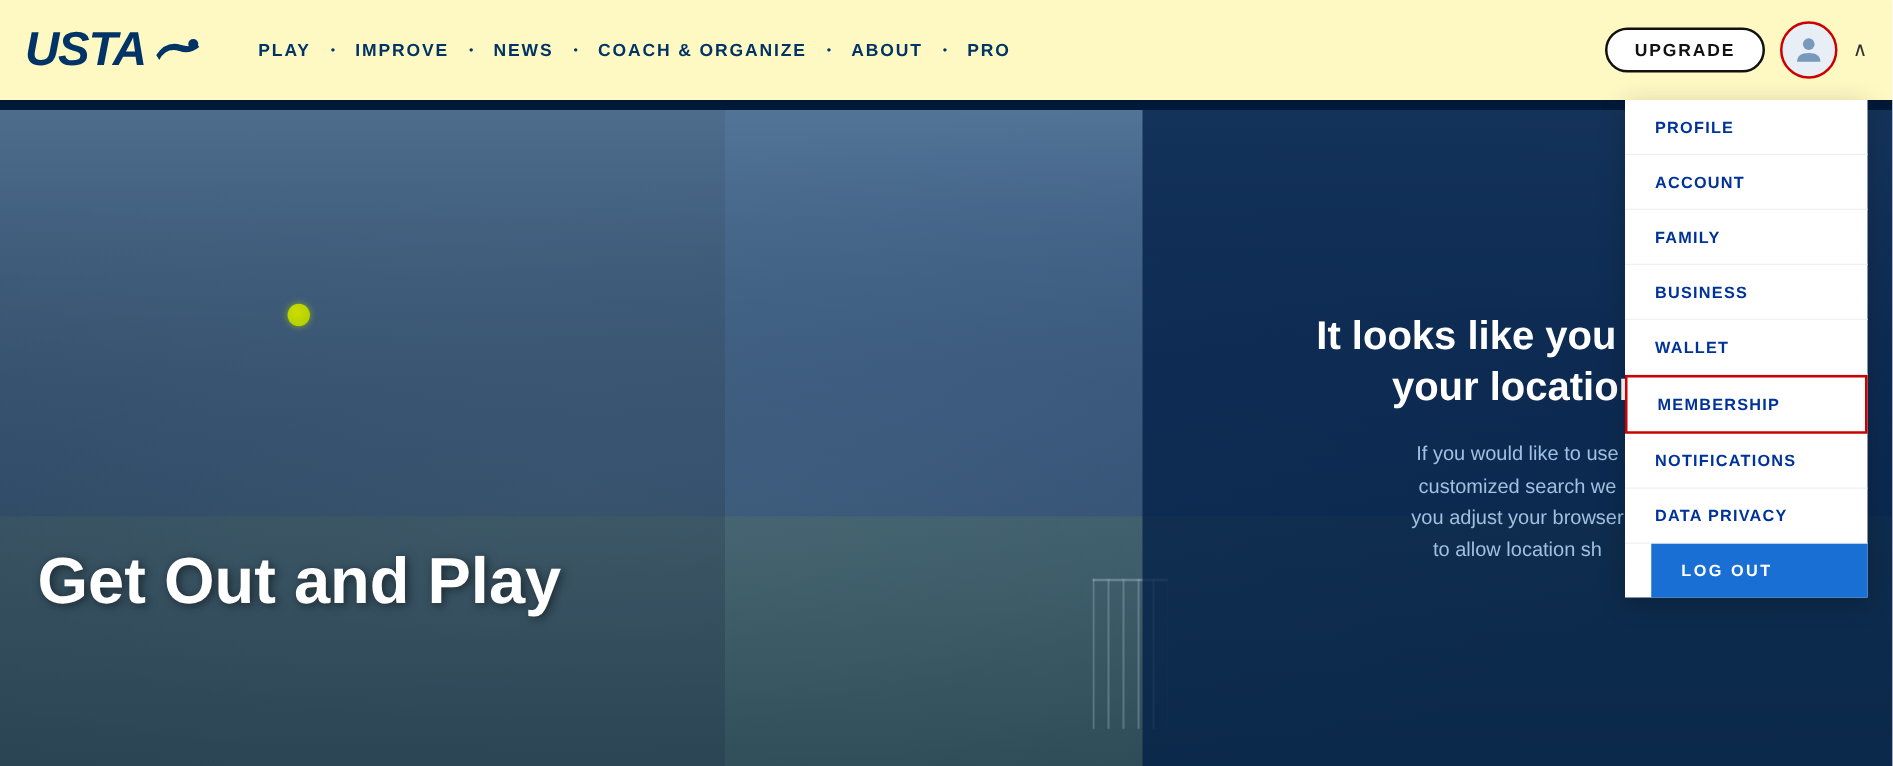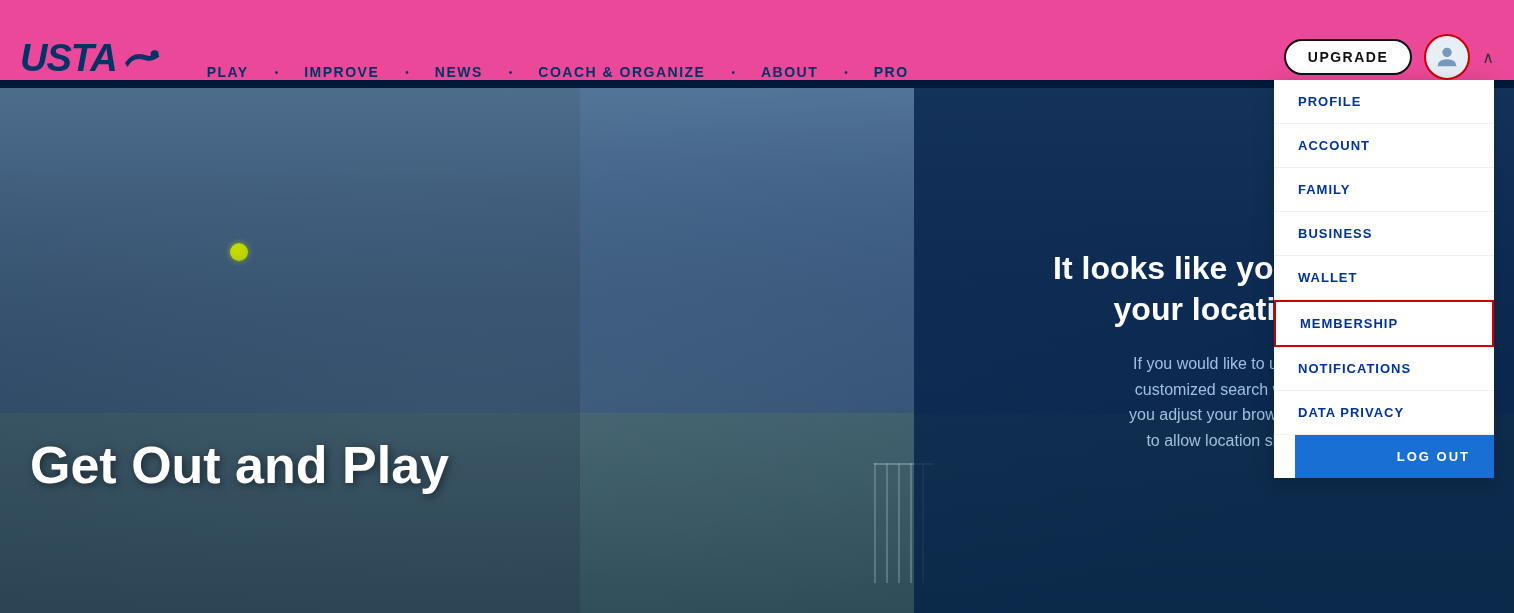--- a/index.html
+++ b/index.html
@@ -1,22 +1,22 @@
 <!DOCTYPE html>
 <html><head>
   <meta charset="utf-8">
   <style>
     * { margin: 0; padding: 0; box-sizing: border-box; }
     body { font-family: Arial, sans-serif; width: 1514px; height: 613px; overflow: hidden; position: relative; }
 
     
     .header {
       display: flex;
-      align-items: flex-end;
-      background: #ec4899;
+      align-items: center;
+      background: #fef9c3;
       height: 80px;
       padding: 0 20px;
       position: relative;
       z-index: 100;
       box-shadow: 0 2px 4px rgba(0,0,0,0.1);
     }
 
     .logo-area {
       display: flex;
       align-items: center;
@@ -36,21 +36,21 @@
       height: 28px;
       margin-left: 4px;
       display: inline-flex;
       align-items: center;
     }
 
     .nav {
       display: flex;
       align-items: center;
       flex: 1;
-      gap: 12px;
+      gap: 2px;
     }
 
     .nav-item {
       font-size: 14px;
       font-weight: 700;
       color: #003366;
       letter-spacing: 1.5px;
       text-transform: uppercase;
       cursor: pointer;
       padding: 0 6px;
@@ -196,21 +196,21 @@
       color: #a0c0e0;
       text-align: center;
       line-height: 1.6;
     }
 
     
     .dropdown {
       position: absolute;
       top: 80px;
       right: 20px;
-      width: 220px;
+      width: 194px;
       background: #fff;
       box-shadow: 0 4px 20px rgba(0,0,0,0.2);
       z-index: 1000;
     }
 
     .dropdown-item {
       padding: 14px 24px;
       font-size: 13px;
       font-weight: 700;
       color: #003399;
@@ -222,21 +222,21 @@
 
     .dropdown-item.membership-item {
       border: 2px solid #cc0000;
       color: #003399;
     }
 
     .dropdown-item.logout-item {
       background: #1a6fd4;
       color: #fff;
       border: none;
-      text-align: right;
+      text-align: left;
       letter-spacing: 2px;
       margin-left: 21px;
     }
 
     
     .tennis-ball {
       position: absolute;
       top: 155px;
       left: 230px;
       width: 18px;

